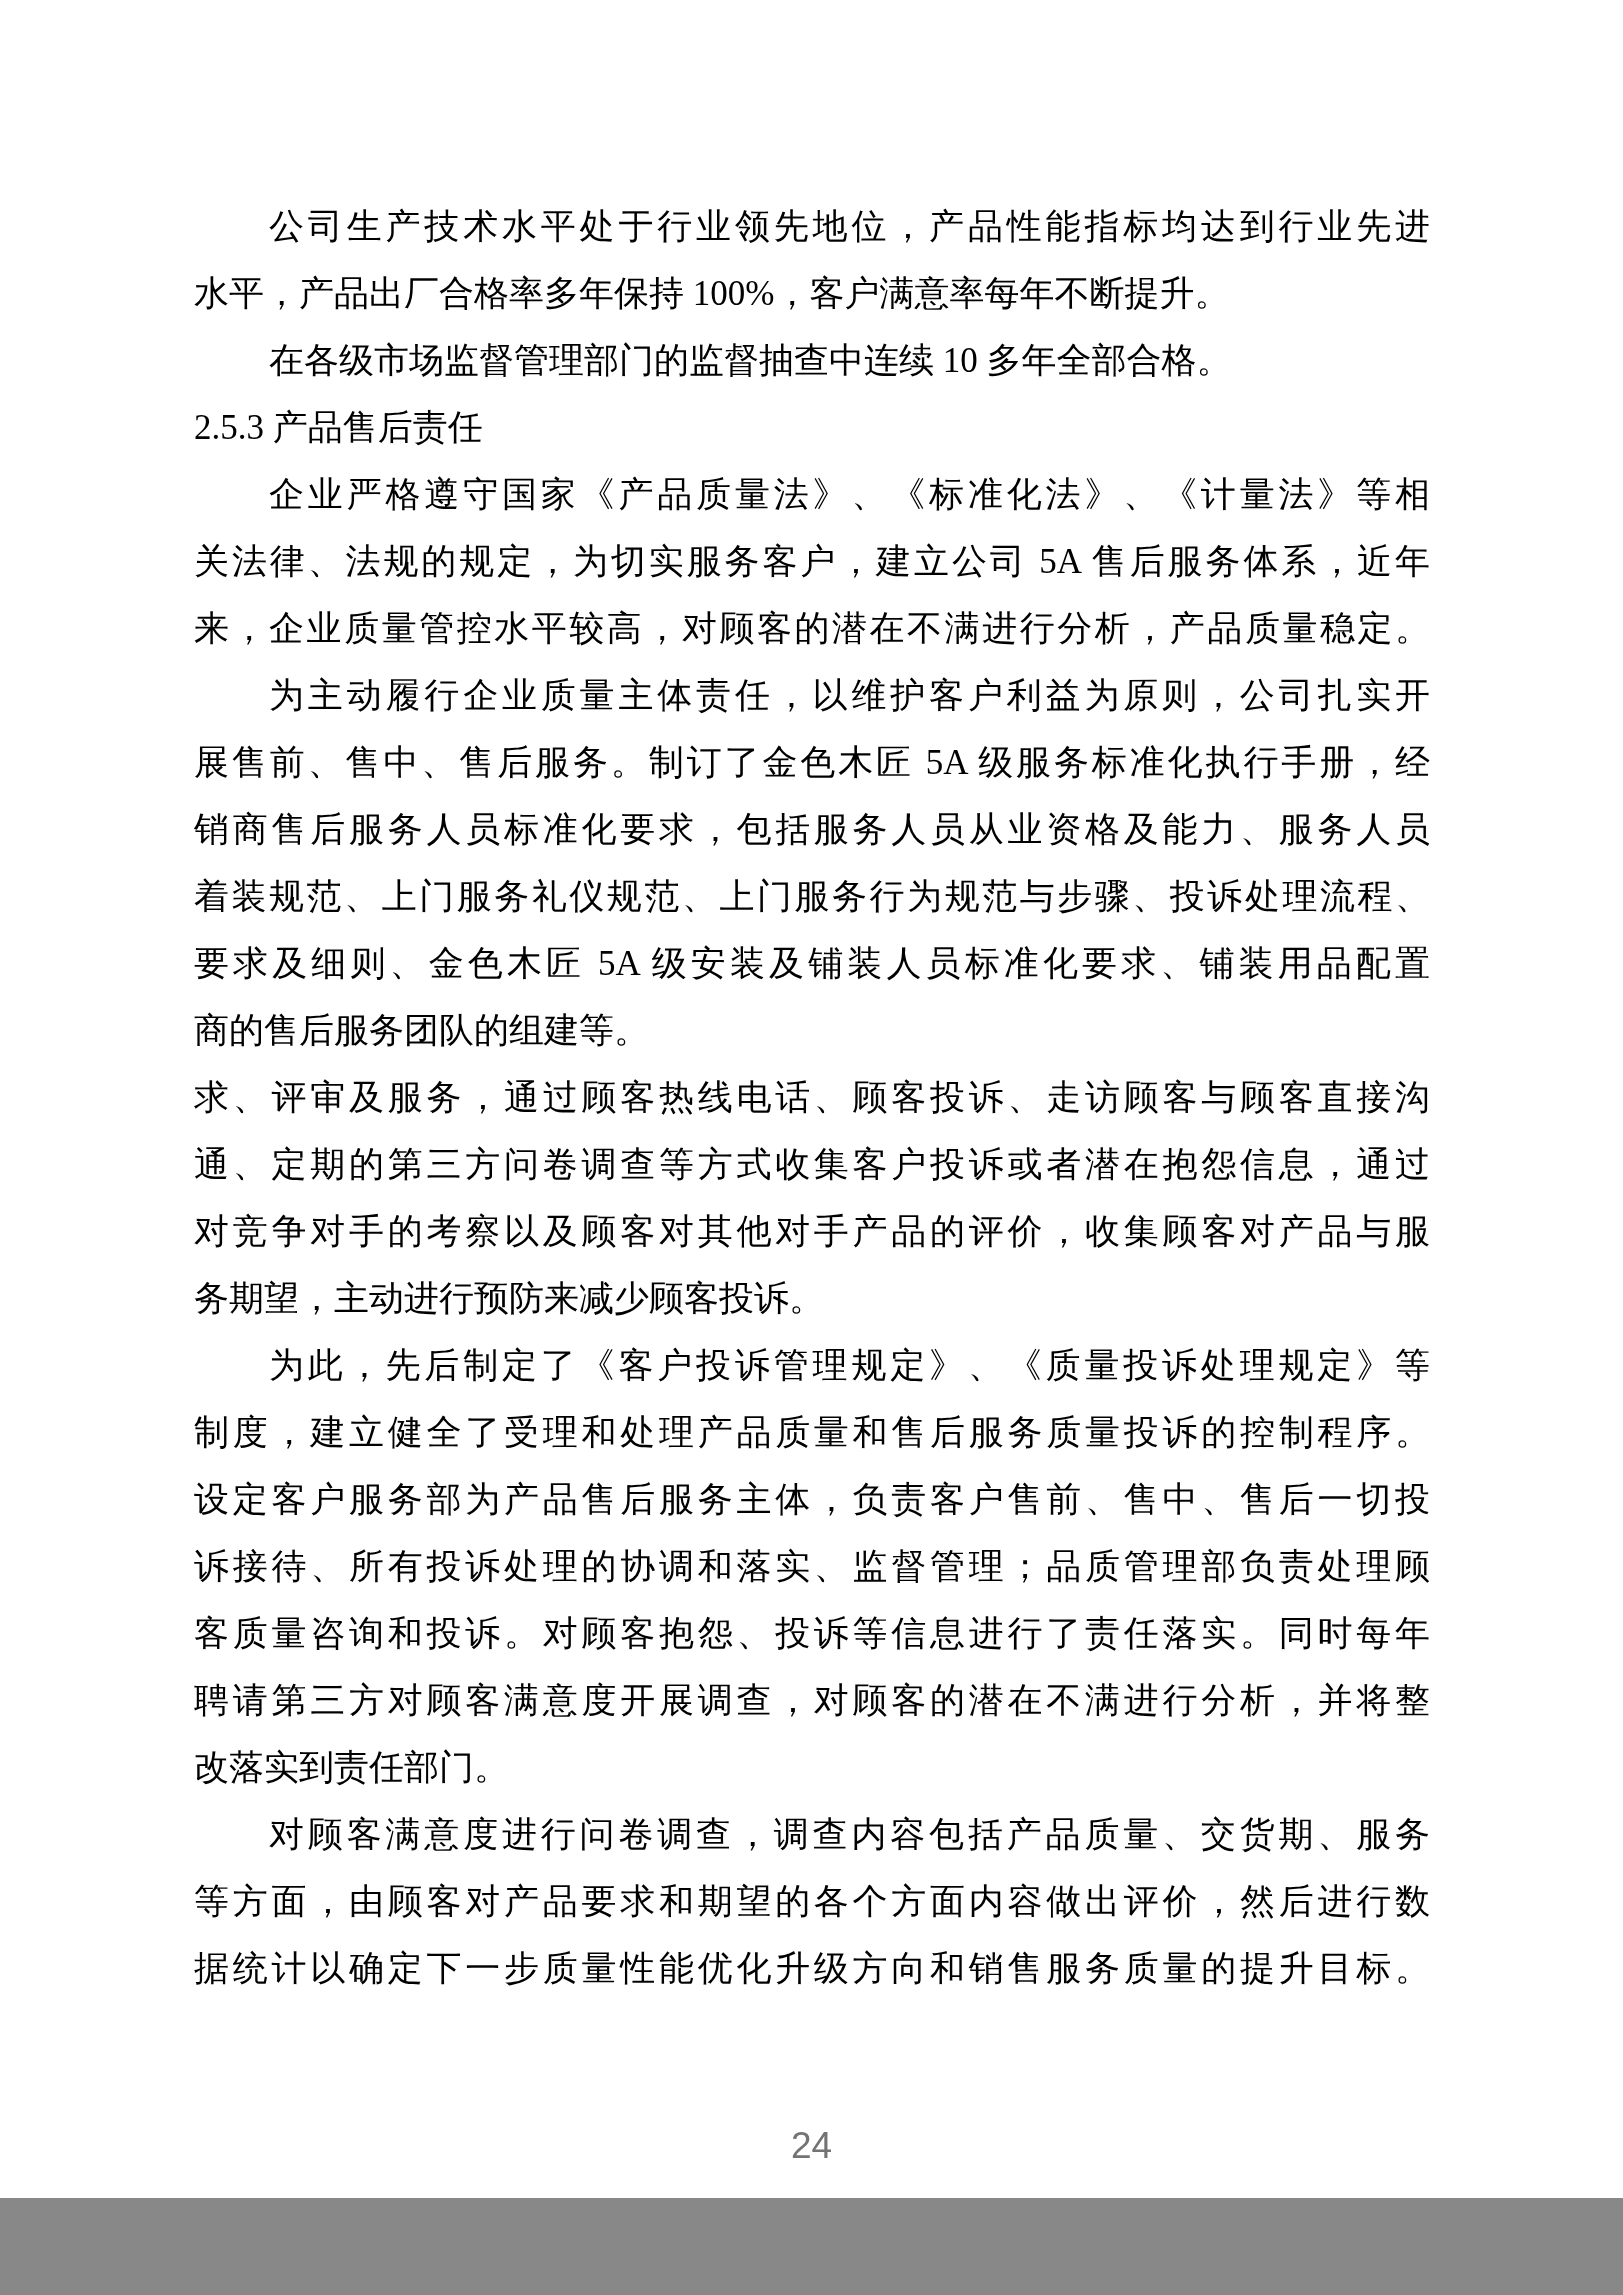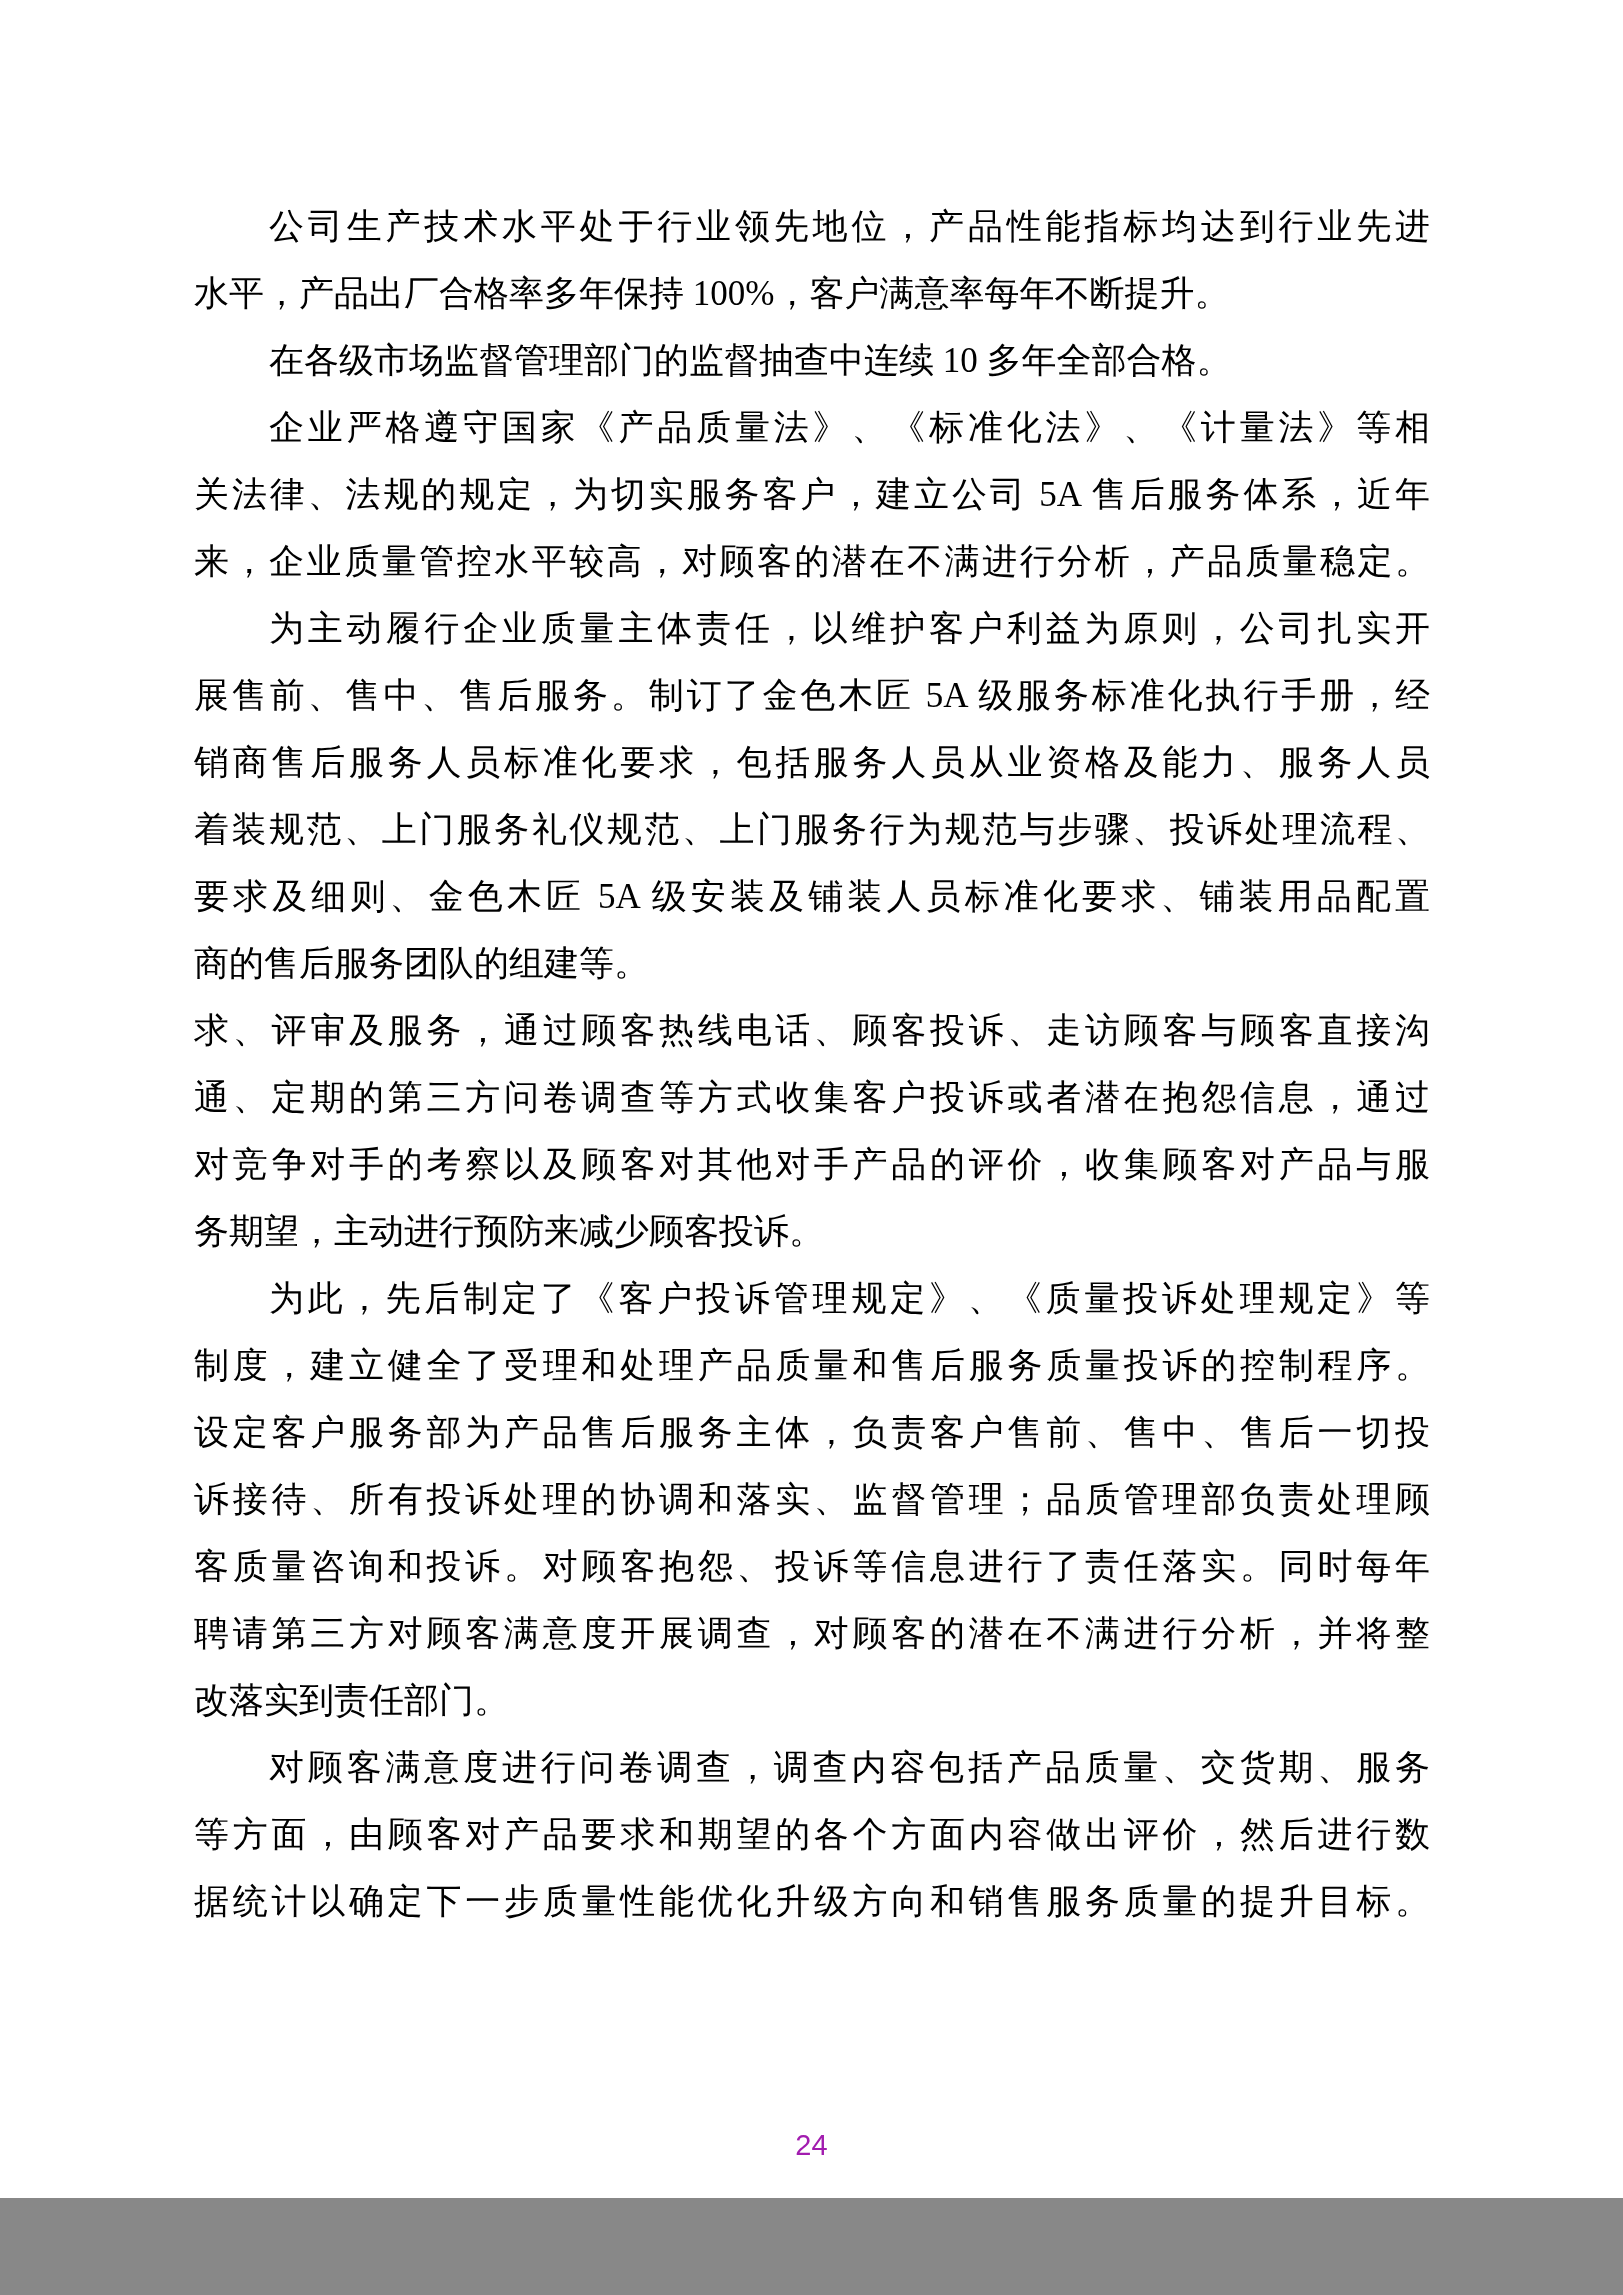--- a/index.html
+++ b/index.html
@@ -38,33 +38,34 @@
     text-indent: 75px;
   }
   .page-number {
     position: absolute;
     top: 2126px;
     left: 0;
     width: 100%;
     height: 39px;
     line-height: 39px;
     text-align: center;
-    font-size: 29px;
+    font-size: 37px;
     font-family: "Liberation Sans", "DejaVu Sans", sans-serif;
-    color: #a21caf;
+    color: #737373;
   }
 </style>
 </head>
 <body>
 
 <div class="page">
   <div class="doc-body">
       <div class="line fill indent">公司生产技术水平处于行业领先地位，产品性能指标均达到行业先进</div>
       <div class="line">水平，产品出厂合格率多年保持 100%，客户满意率每年不断提升。</div>
       <div class="line indent">在各级市场监督管理部门的监督抽查中连续 10 多年全部合格。</div>
+      <div class="line">2.5.3 产品售后责任</div>
       <div class="line fill indent">企业严格遵守国家《产品质量法》、《标准化法》、《计量法》等相</div>
       <div class="line fill">关法律、法规的规定，为切实服务客户，建立公司 5A 售后服务体系，近年</div>
       <div class="line fill">来，企业质量管控水平较高，对顾客的潜在不满进行分析，产品质量稳定。</div>
       <div class="line fill indent">为主动履行企业质量主体责任，以维护客户利益为原则，公司扎实开</div>
       <div class="line fill">展售前、售中、售后服务。制订了金色木匠 5A 级服务标准化执行手册，经</div>
       <div class="line fill">销商售后服务人员标准化要求，包括服务人员从业资格及能力、服务人员</div>
       <div class="line fill">着装规范、上门服务礼仪规范、上门服务行为规范与步骤、投诉处理流程、</div>
       <div class="line fill">要求及细则、金色木匠 5A 级安装及铺装人员标准化要求、铺装用品配置</div>
       <div class="line">商的售后服务团队的组建等。</div>
       <div class="line fill">求、评审及服务，通过顾客热线电话、顾客投诉、走访顾客与顾客直接沟</div>

